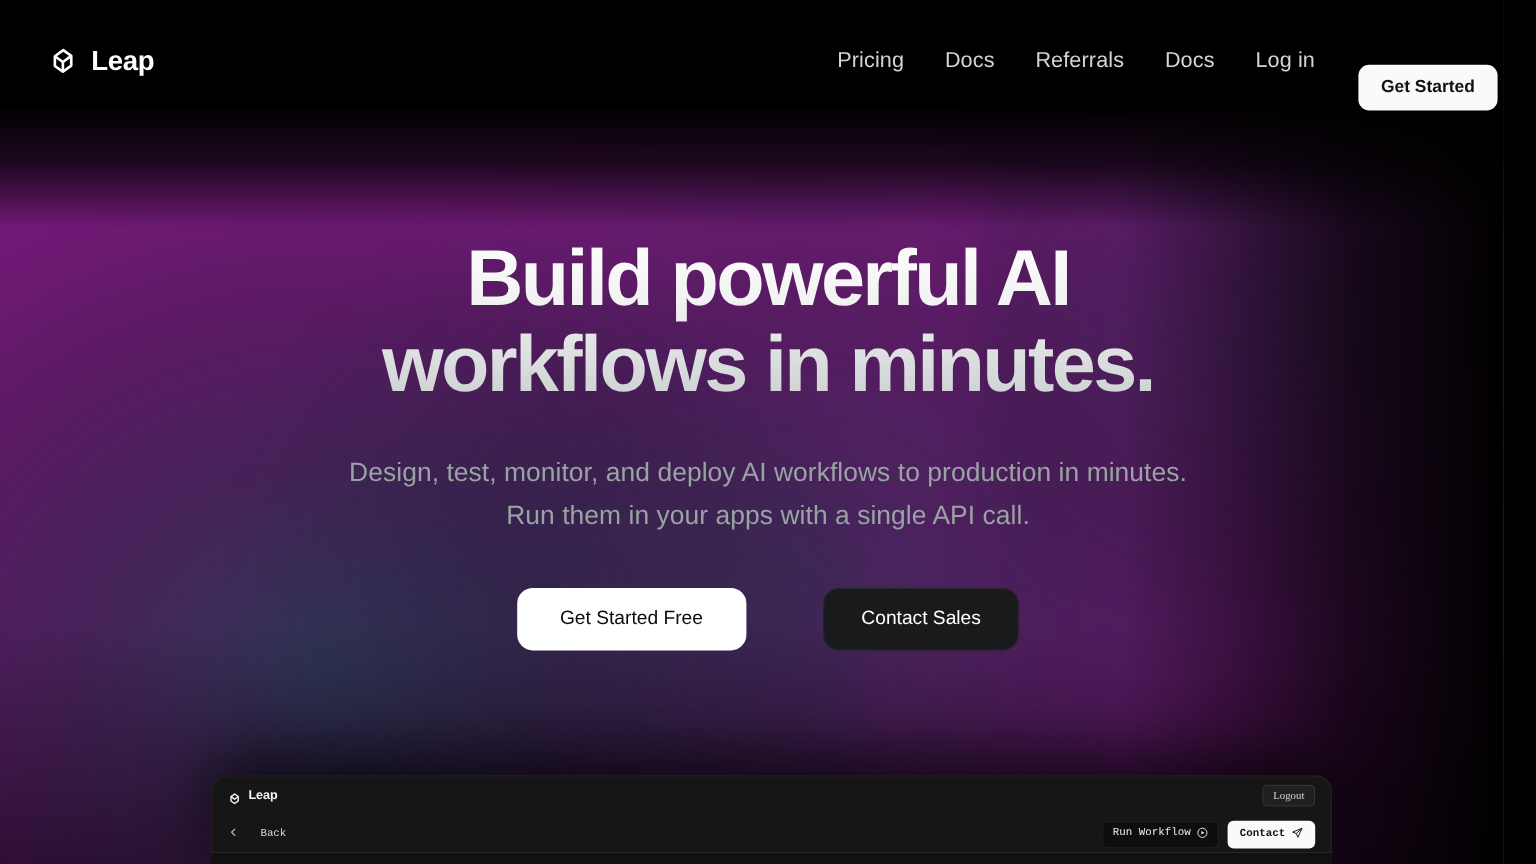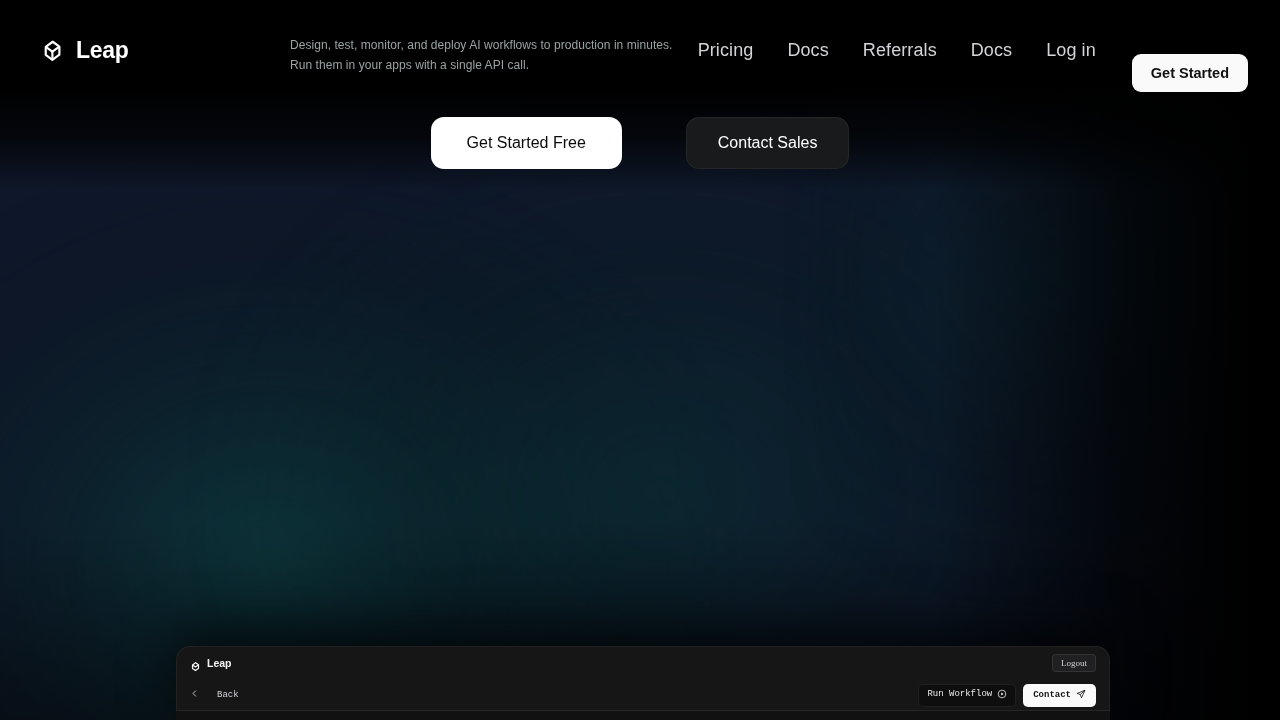--- a/index.html
+++ b/index.html
@@ -7,21 +7,21 @@
   html, body {
     width:1280px; height:720px; overflow:hidden;
     background:#000;
     font-family:"Liberation Sans", sans-serif;
     -webkit-font-smoothing:antialiased;
   }
 
   
   .page {
     position:relative; width:1253px; height:720px;
-    background:#0f172a; overflow:hidden;
+    background:#701a75; overflow:hidden;
   }
 
   
   .bg-layer { position:absolute; inset:0; pointer-events:none; }
 
   .glow-left {
     position:absolute; left:-180px; top:180px;
     width:900px; height:760px;
     background:radial-gradient(ellipse at 50% 50%,
       rgba(12,72,70,0.62) 0%,
@@ -105,22 +105,22 @@
     margin-top:196px;
     width:860px; text-align:center;
     font-size:66px; font-weight:700; line-height:1.09;
     letter-spacing:-2.2px;
     background:linear-gradient(to bottom,#ffffff 0%,#f2f2f2 38%,#c9cece 100%);
     -webkit-background-clip:text; background-clip:text;
     -webkit-text-fill-color:transparent; color:#eaeaea;
   }
 
   .subhead {
-    margin-top:36px; width:700px; 
-    font-size:12px; line-height:1.64; font-weight:400;
+    margin-top:36px; width:700px; text-align:center;
+    font-size:22px; line-height:1.64; font-weight:400;
     color:#9aa3a3; letter-spacing:0.05px;
   }
 
   .cta-row {
     margin-top:42px; display:flex; align-items:center; gap:16px;
   }
   .btn {
     font-family:"Liberation Sans", sans-serif;
     font-size:16px; font-weight:400;
     border:none; cursor:pointer; white-space:nowrap;
@@ -236,20 +236,24 @@
       <span class="nav-link">Referrals</span>
       <span class="nav-link">Docs</span>
       <span class="nav-link">Log in</span>
       <button class="nav-cta">Get Started</button>
     </nav>
 
   </div>
 
   <div class="hero">
 
+    <h1 class="headline">
+      <span>Build powerful AI</span><br>
+      <span>workflows in minutes.</span>
+    </h1>
 
     <p class="subhead">
       <span>Design, test, monitor, and deploy AI workflows to production in minutes.</span><br>
       <span>Run them in your apps with a single API call.</span>
     </p>
 
     <div class="cta-row">
       <button class="btn btn-primary">Get Started Free</button>
       <button class="btn btn-secondary">Contact Sales</button>
     </div>

